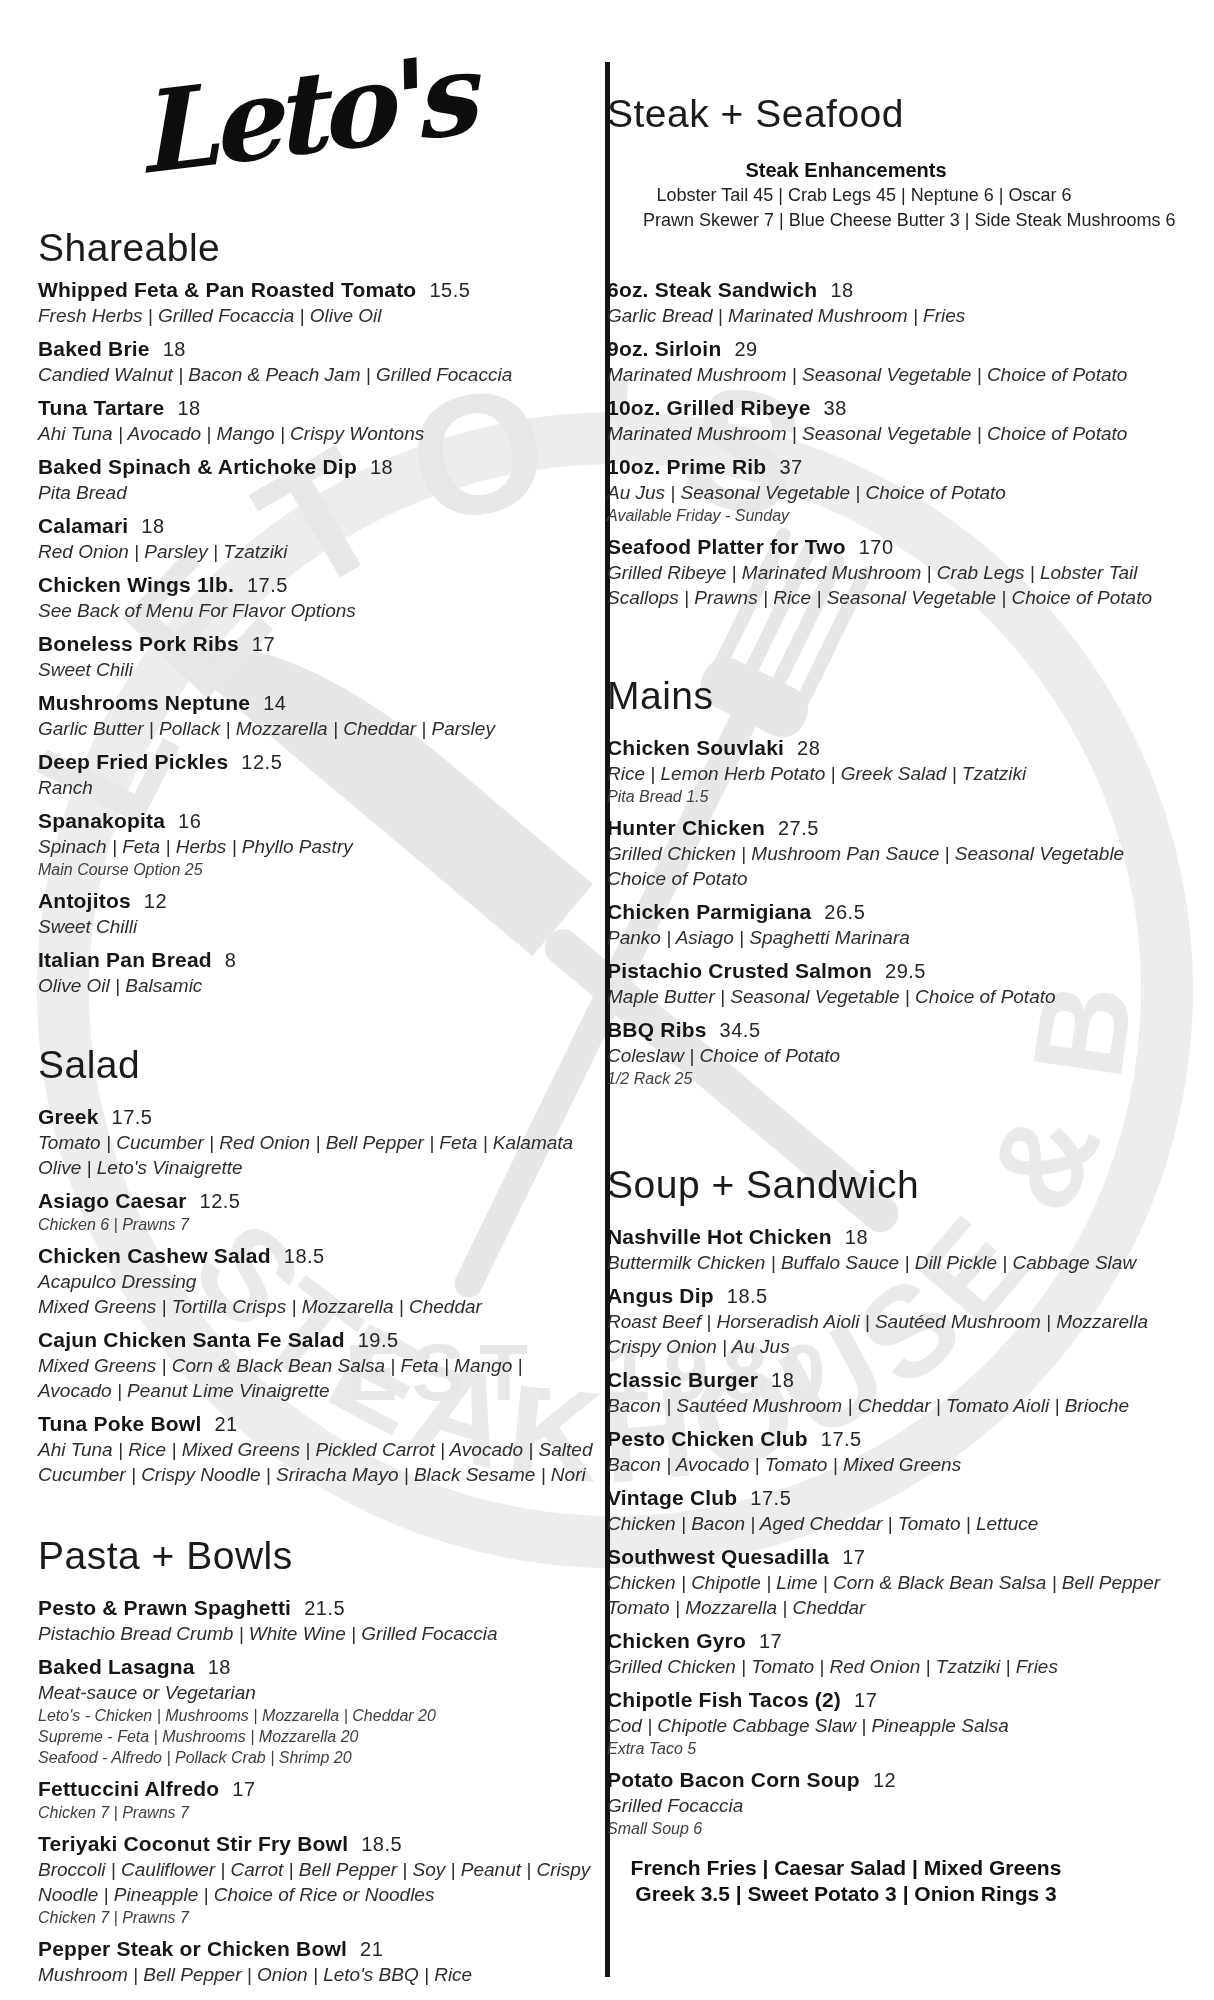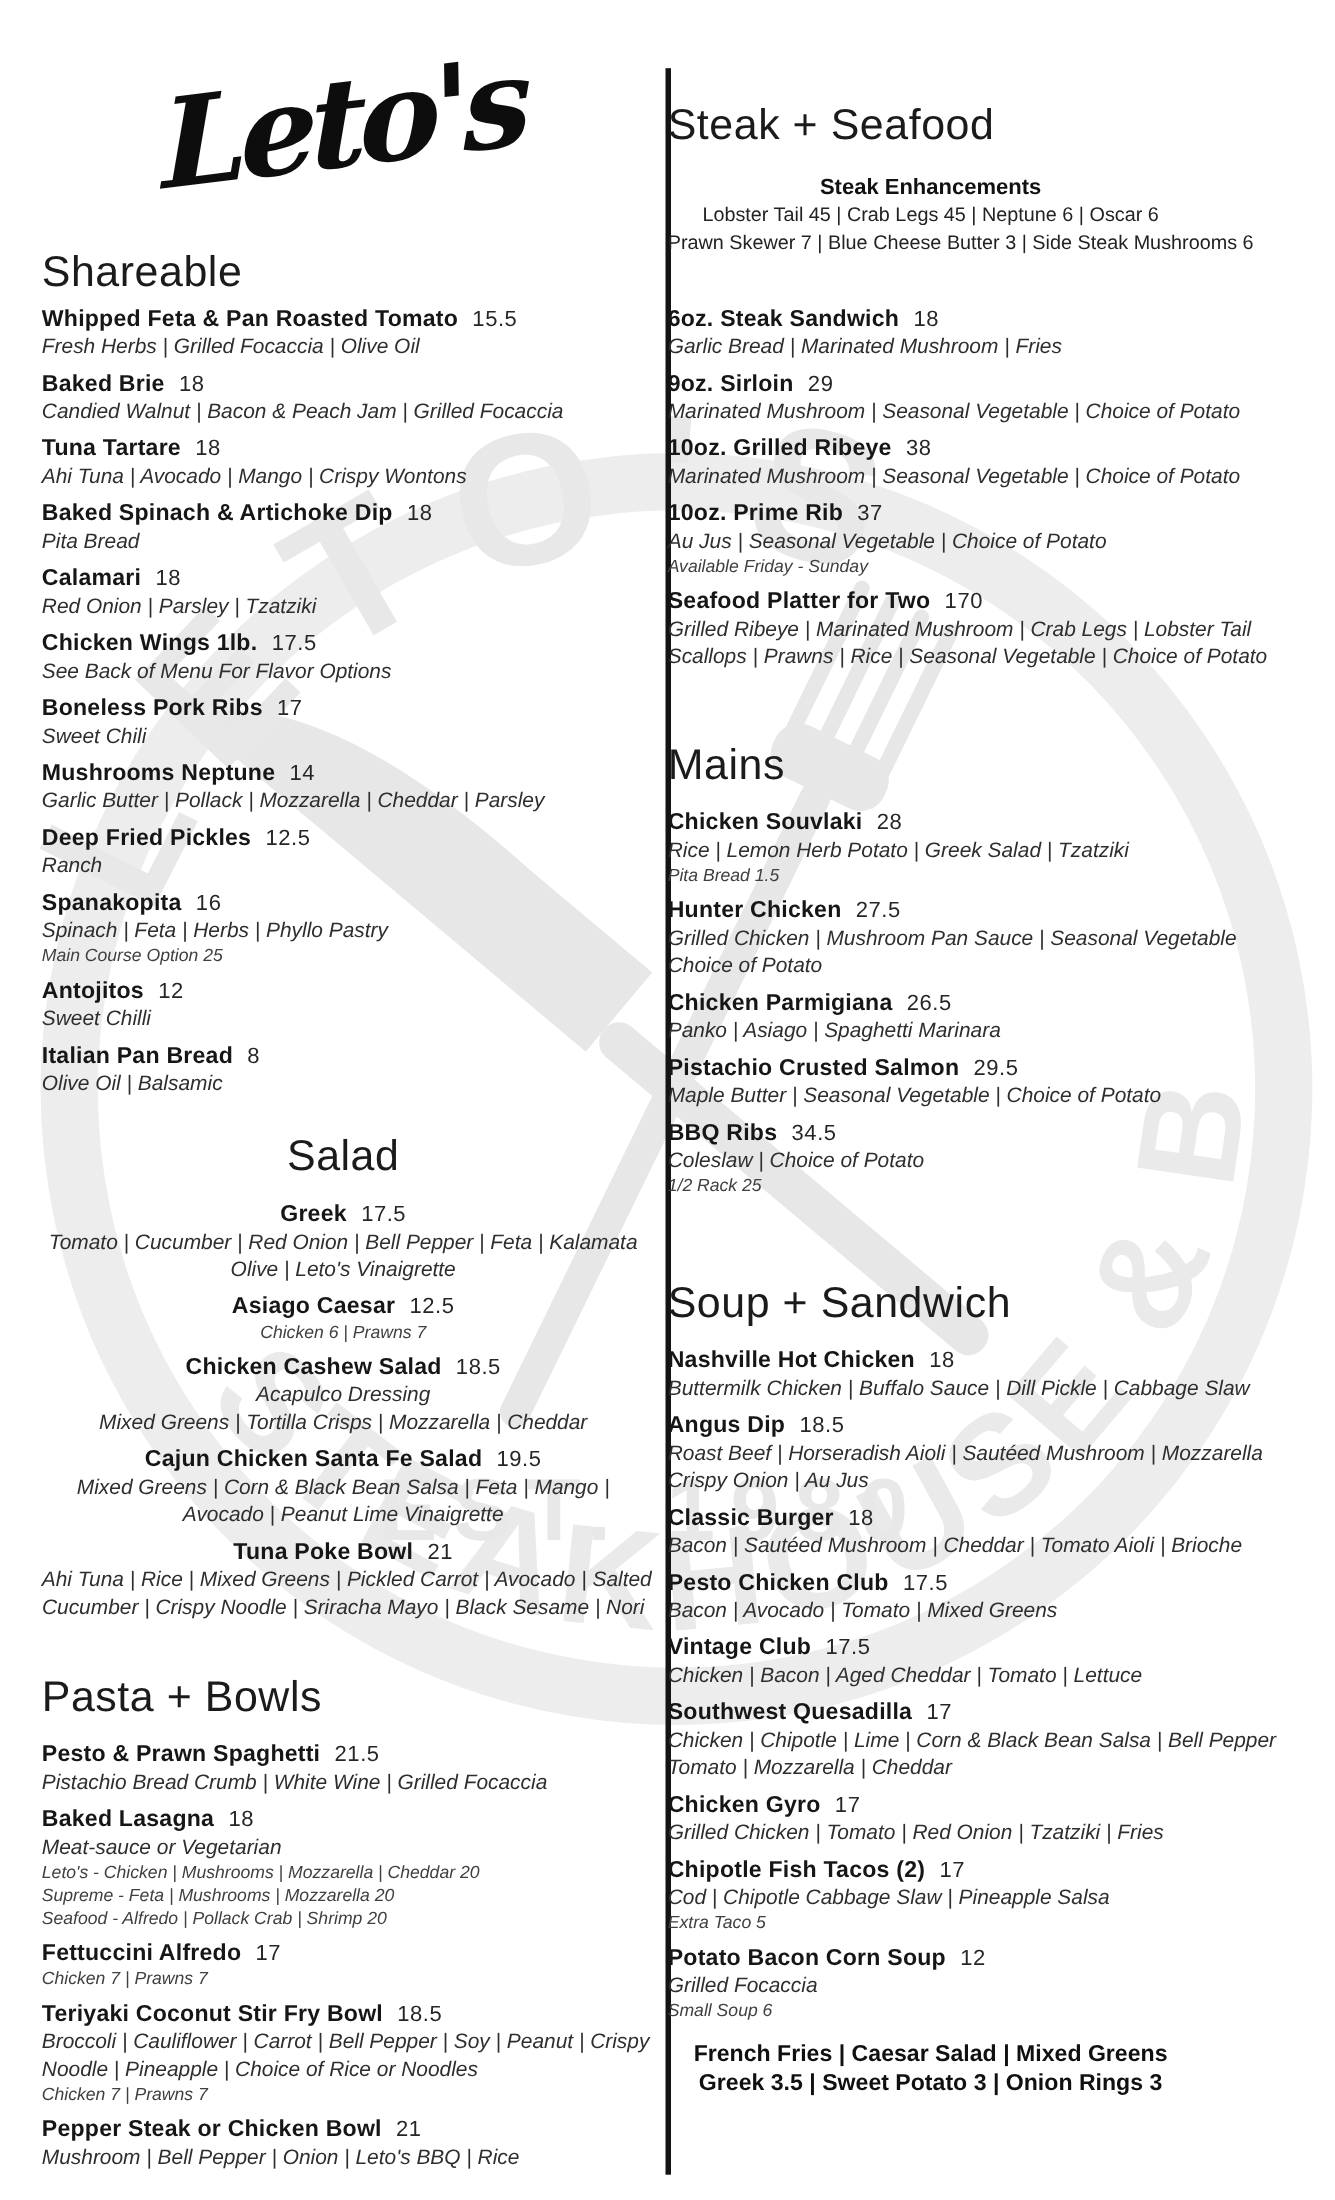--- a/index.html
+++ b/index.html
@@ -17,33 +17,33 @@
     font-family:"DejaVu Serif",serif;font-style:italic;font-weight:700;
     font-size:112px;letter-spacing:-7px;color:#0d0d0d;
     transform:rotate(-7deg) skewX(-6deg);
   }
   .section-title{
     font-size:39px;line-height:46px;font-weight:400;letter-spacing:.5px;
     color:#1b1b1b;margin:0 0 16px 0;
   }
   .menu-section{margin:0;}
   .s-left_column-0 .section-title{margin-bottom:6px;}
-  .s-left_column-1{margin-top:31px;text-align:center;}
+  .s-left_column-1{margin-top:44px;}
   .s-left_column-2{margin-top:46px;}
   .s-right_column-0 .section-title{margin-top:91px;margin-bottom:20px;}
   .s-right_column-1{margin-top:63px;}
   .s-right_column-2{margin-top:73px;}
   .menu-item{margin-bottom:8px;}
   .item-title{font-size:21px;line-height:25px;font-weight:700;letter-spacing:.2px;color:#161616;white-space:nowrap;}
   .item-price{font-weight:400;font-size:20px;margin-left:13px;color:#262626;letter-spacing:.5px;}
   .item-desc{font-style:italic;font-size:19px;line-height:25px;color:#2e2e2e;white-space:nowrap;}
   .item-note{font-style:italic;font-size:16px;line-height:21px;color:#404040;white-space:nowrap;}
   .enhancements{width:478px;text-align:center;margin-bottom:44px;}
   .enh-title{font-size:20px;line-height:26px;font-weight:700;color:#111;}
-  .enh-line{font-size:18px;line-height:25px;color:#222;white-space:nowrap;}
+  .enh-line{font-size:18px;line-height:25px;color:#222;white-space:nowrap;margin-left:36px;}
   .footer{width:478px;text-align:center;margin-top:16px;}
   .footer-line{font-weight:700;font-size:21px;line-height:26px;color:#101010;white-space:nowrap;}
 </style>
 </head>
 <body>
 
 <div class="page">
 
   <svg class="watermark" width="1214" height="2000" viewBox="0 0 1214 2000" aria-hidden="true">
     <defs>

